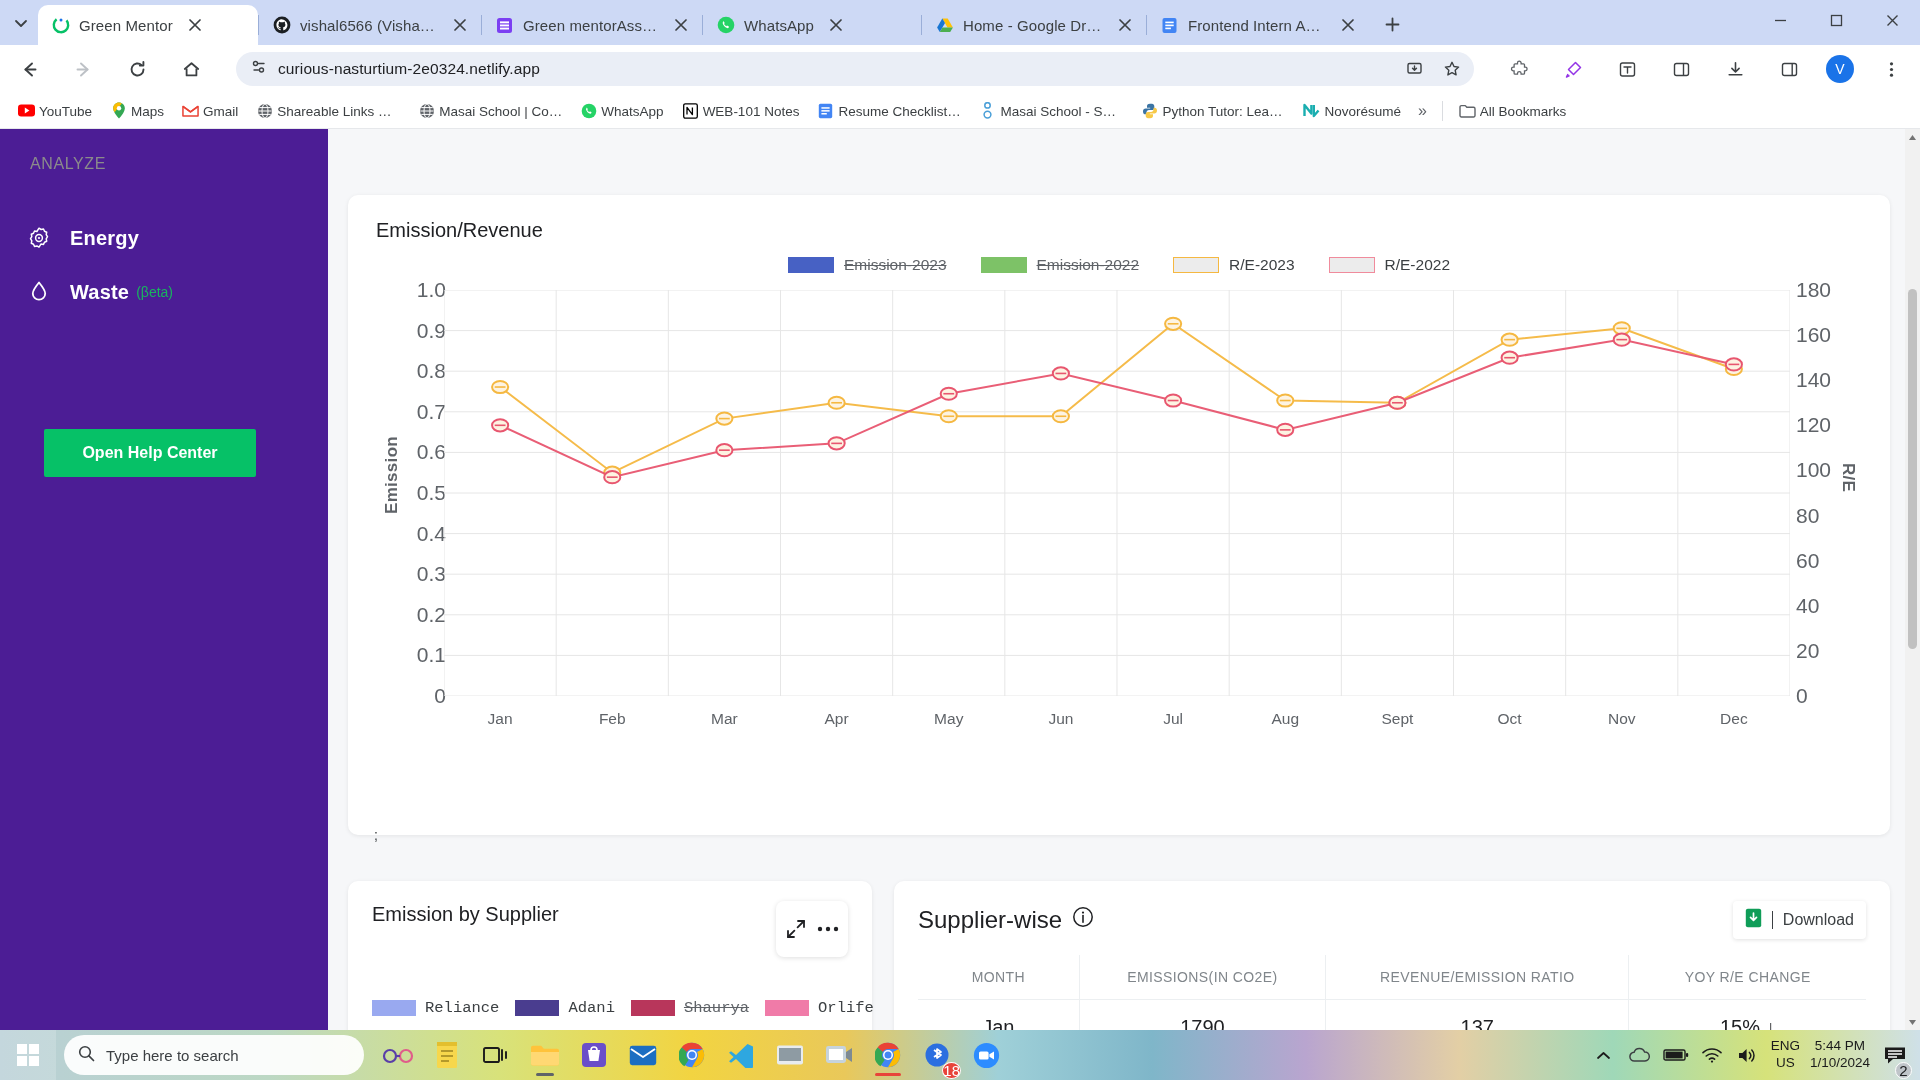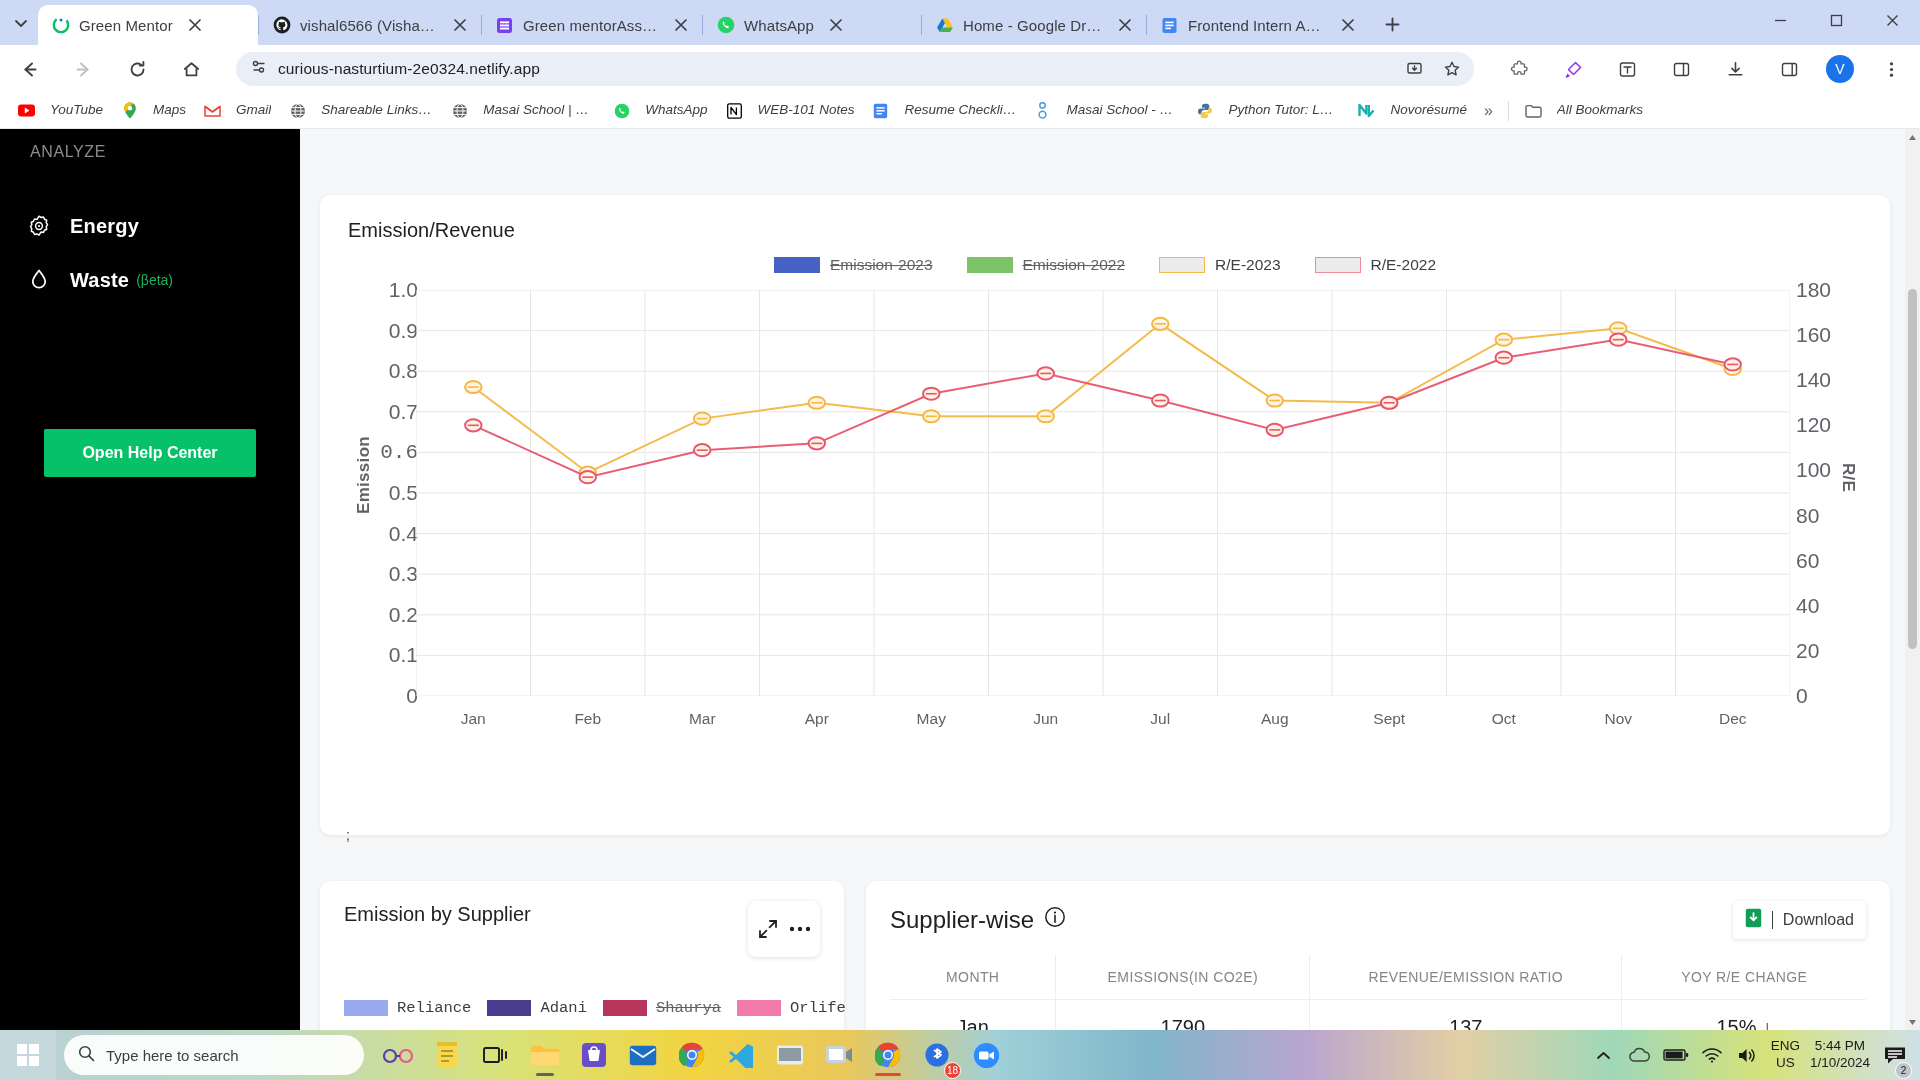--- a/index.html
+++ b/index.html
@@ -69,32 +69,32 @@
     width: 28px; height: 28px; border-radius: 50%; background: #1a73e8; color: #fff;
     font-size: 14px; display: flex; align-items: center; justify-content: center;
     font-weight: 500; flex: none; cursor: pointer;
   }
 
   .bookmarks {
     height: 36px; background: #ffffff; display: flex; align-items: center;
     padding: 0 10px; gap: 2px; flex: none; font-size: 13.5px; color: #3c4043;
     border-bottom: 1px solid #e6e8eb;
   }
-  .bm { display: flex; align-items: flex-start; gap: 15px; padding: 5px 8px; border-radius: 6px;
-        cursor: pointer; white-space: nowrap; max-width: 160px; font-style: italic; }
+  .bm { display: flex; align-items: flex-end; gap: 4px; padding: 5px 8px; border-radius: 6px;
+        cursor: pointer; white-space: nowrap; max-width: 160px; }
   .bm .bl { overflow: hidden; text-overflow: ellipsis; white-space: nowrap; }
   .bm .bi { width:17px; height:17px; flex:none; display:flex; align-items:center; justify-content:center; }
   .bm-overflow { padding: 5px 7px; cursor: pointer; font-size: 16px; color:#5f6368; }
   .bm-sep { width:1px; height:20px; background:#dadce0; margin:0 6px; }
 
   
   .page { flex: 1; display: flex; background: #f6f7f9; position: relative; overflow: hidden; }
 
   .sidebar {
-    width: 300px; background: #000000; flex: none; color: #fff; padding-top: 14px; position:relative;
+    width: 328px; background: #4c1d95; flex: none; color: #fff; padding-top: 26px; position:relative;
   }
   .sb-section {
     font-size: 16px; color: #8b8b8b; letter-spacing: .6px; padding: 0 0 0 30px; margin-bottom: 38px;
   }
   .sb-item {
     display: flex; align-items: center; gap: 18px; padding: 14px 0 14px 26px; cursor: pointer;
   }
   .sb-item .sb-ico { width: 26px; height: 26px; display:flex; align-items:center; justify-content:center; flex:none; }
   .sb-item .sb-lbl { font-size: 20px; font-weight: 700; letter-spacing: .2px; }
   .sb-item .sb-beta { font-size: 14px; color: #19b35f; font-weight: 400; margin-left: -11px; }
@@ -201,21 +201,21 @@
     content:''; position:absolute; bottom:1px; left:9px; right:9px; height:3px; background:#e8443a; border-radius:2px;
   }
   .tb-ic.run::after {
     content:''; position:absolute; bottom:1px; left:13px; right:13px; height:3px; background:#5f6368; border-radius:2px;
   }
   .tb-right { margin-left:auto; display:flex; align-items:center; gap: 10px; padding-right: 10px; }
   .tb-clock { font-size: 13.5px; color:#1b1b1b; line-height: 1.25; text-align:center; }
   .tb-lang { font-size: 13.5px; color:#1b1b1b; line-height:1.25; text-align:center; }
   .tb-badge {
     position:absolute; right:-2px; bottom:-2px; min-width:17px; height:17px; border-radius:50%;
-    background:#bfc4c9; color:#202124; font-size:10px; display:flex; align-items:center; justify-content:center;
+    background:#bfc4c9; color:#202124; font-size:15px; display:flex; align-items:center; justify-content:center;
     border:1px solid #fff;
     margin-left:48px;
   }
 
   
   .vscroll { position:absolute; right:0; top:0; width:15px; bottom:0; background:#f1f1f1; z-index:5; }
   .vscroll .thumb { position:absolute; left:3px; width:9px; border-radius:5px; background:#c1c1c1; }
   .vscroll .arrow { position:absolute; left:0; width:15px; height:16px; display:flex; align-items:center; justify-content:center; }
 </style>
 </head>
@@ -623,21 +623,21 @@
             </div>
 
             <div class="axis-title left">Emission</div>
             <div class="axis-title right">R/E</div>
 
             <div class="ticks-y left" id="lticks">
                 <span style="top: 0%;">1.0</span>
                 <span style="top: 10%;">0.9</span>
                 <span style="top: 20%;">0.8</span>
                 <span style="top: 30%;">0.7</span>
-                <span style="top: 40%; font-family: Liberation Mono, monospace;">0.6</span>
+                <span style="top: 40%;">0.6</span>
                 <span style="top: 50%;">0.5</span>
                 <span style="top: 60%;">0.4</span>
                 <span style="top: 70%;">0.3</span>
                 <span style="top: 80%;">0.2</span>
                 <span style="top: 90%;">0.1</span>
                 <span style="top: 100%;">0</span>
               </div>
             <div class="ticks-y right" id="rticks">
                 <span style="top: 0%;">180</span>
                 <span style="top: 11.1111%;">160</span>

